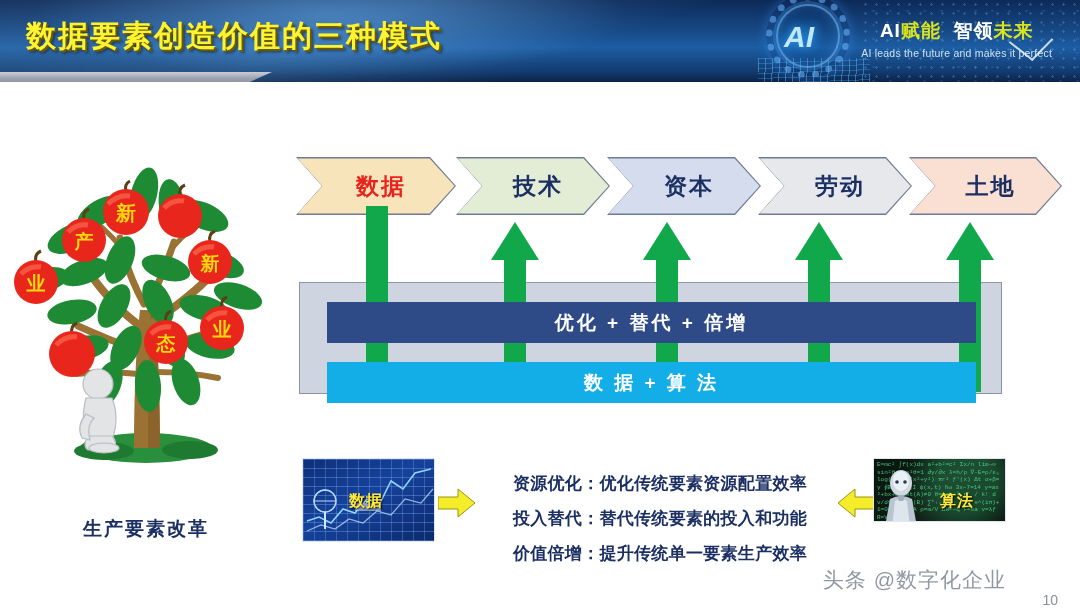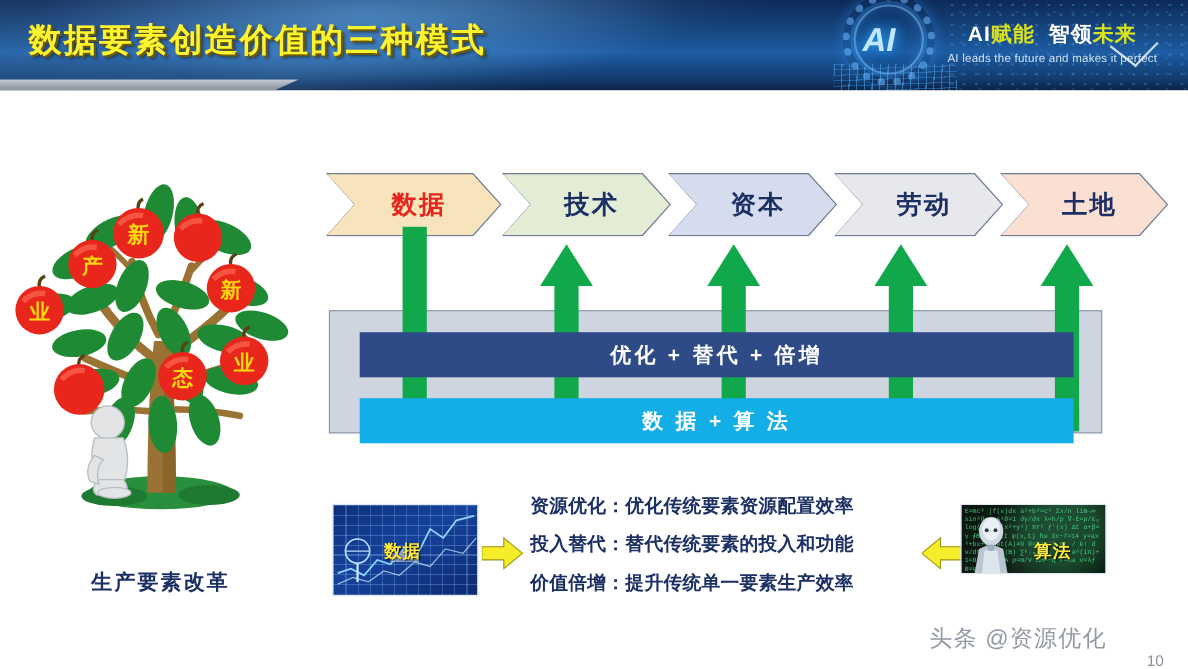--- a/index.html
+++ b/index.html
@@ -175,21 +175,21 @@
   }
   #thumb-right .tlabel {
     position: absolute; left: 66px; top: 32px;
     font-size: 16px; font-weight: bold; color: #ffe93b;
     text-shadow: 1px 1px 2px #000; letter-spacing: 1px; z-index: 5;
   }
 
   #yellow-left { position: absolute; left: 438px; top: 488px; }
   #yellow-right { position: absolute; left: 838px; top: 488px; }
 
-  #bullets { position: absolute; left: 482px; top: 448px; width: 356px; }
+  #bullets { position: absolute; left: 482px; top: 472px; width: 356px; text-align: center; }
   .bullet {
     font-size: 17px; font-weight: bold; color: #1b2f63;
     letter-spacing: .3px; white-space: nowrap; margin-bottom: 12px;
   }
   .bullet:last-child { margin-bottom: 0; }
 
   
   #watermark {
     position: absolute; right: 74px; bottom: 14px;
     font-size: 21px; color: #6e7685; opacity: .75; white-space: nowrap;
@@ -433,14 +433,14 @@
     <ellipse cx="23" cy="12" rx="8" ry="10" fill="#eaf1f6"></ellipse>
     <circle cx="19" cy="13" r="1.8" fill="#2a3a46"></circle>
     <circle cx="27" cy="13" r="1.8" fill="#2a3a46"></circle>
     <path d="M12 30 q11 -6 22 0 l5 28 h-32 z" fill="#b9c6d1"></path>
     <path d="M17 32 q6 -4 12 0 l3 26 h-18 z" fill="#dde6ed"></path>
     <rect x="20" y="26" width="6" height="6" rx="2" fill="#9fb0bd"></rect>
   </svg>
   <div class="tlabel">算法</div>
 </div>
 
-<div id="watermark">头条 @资源优化</div>
+<div id="watermark">头条 @数字化企业</div>
 <div id="pageno">10</div>
 
 </body></html>

